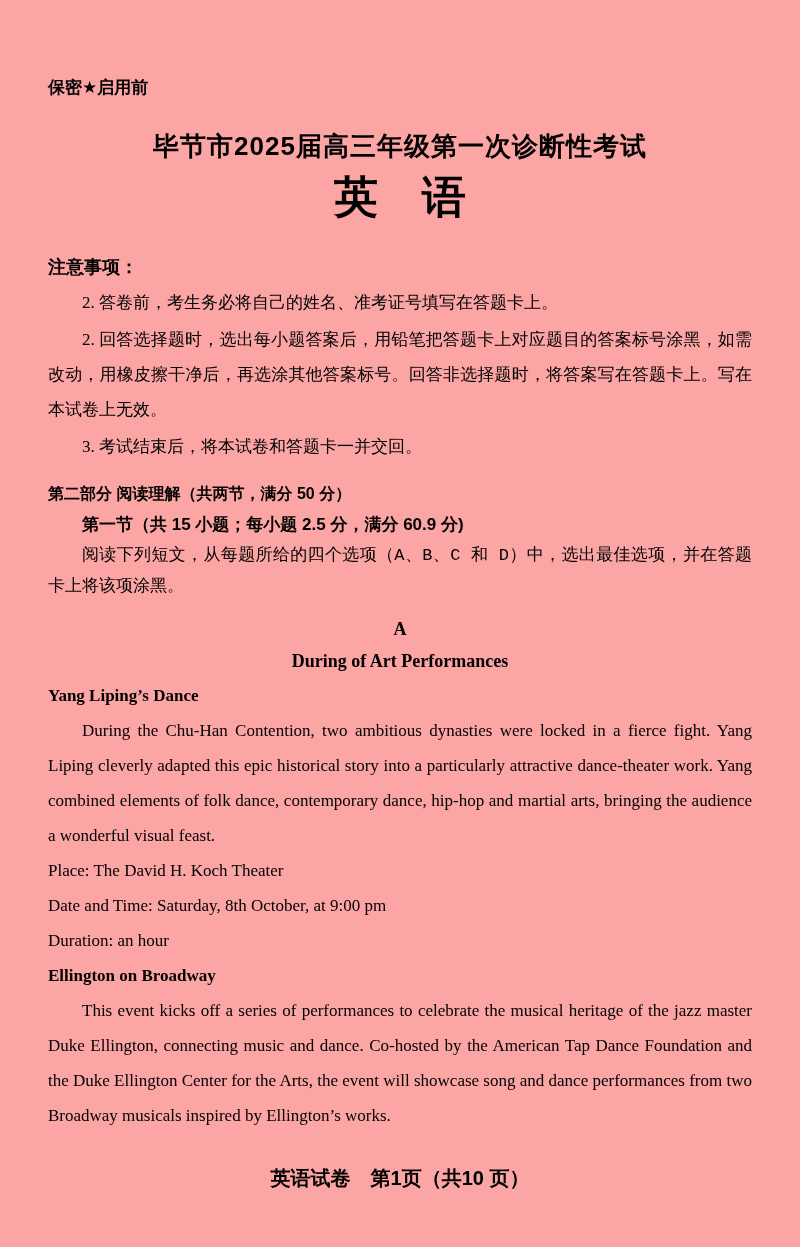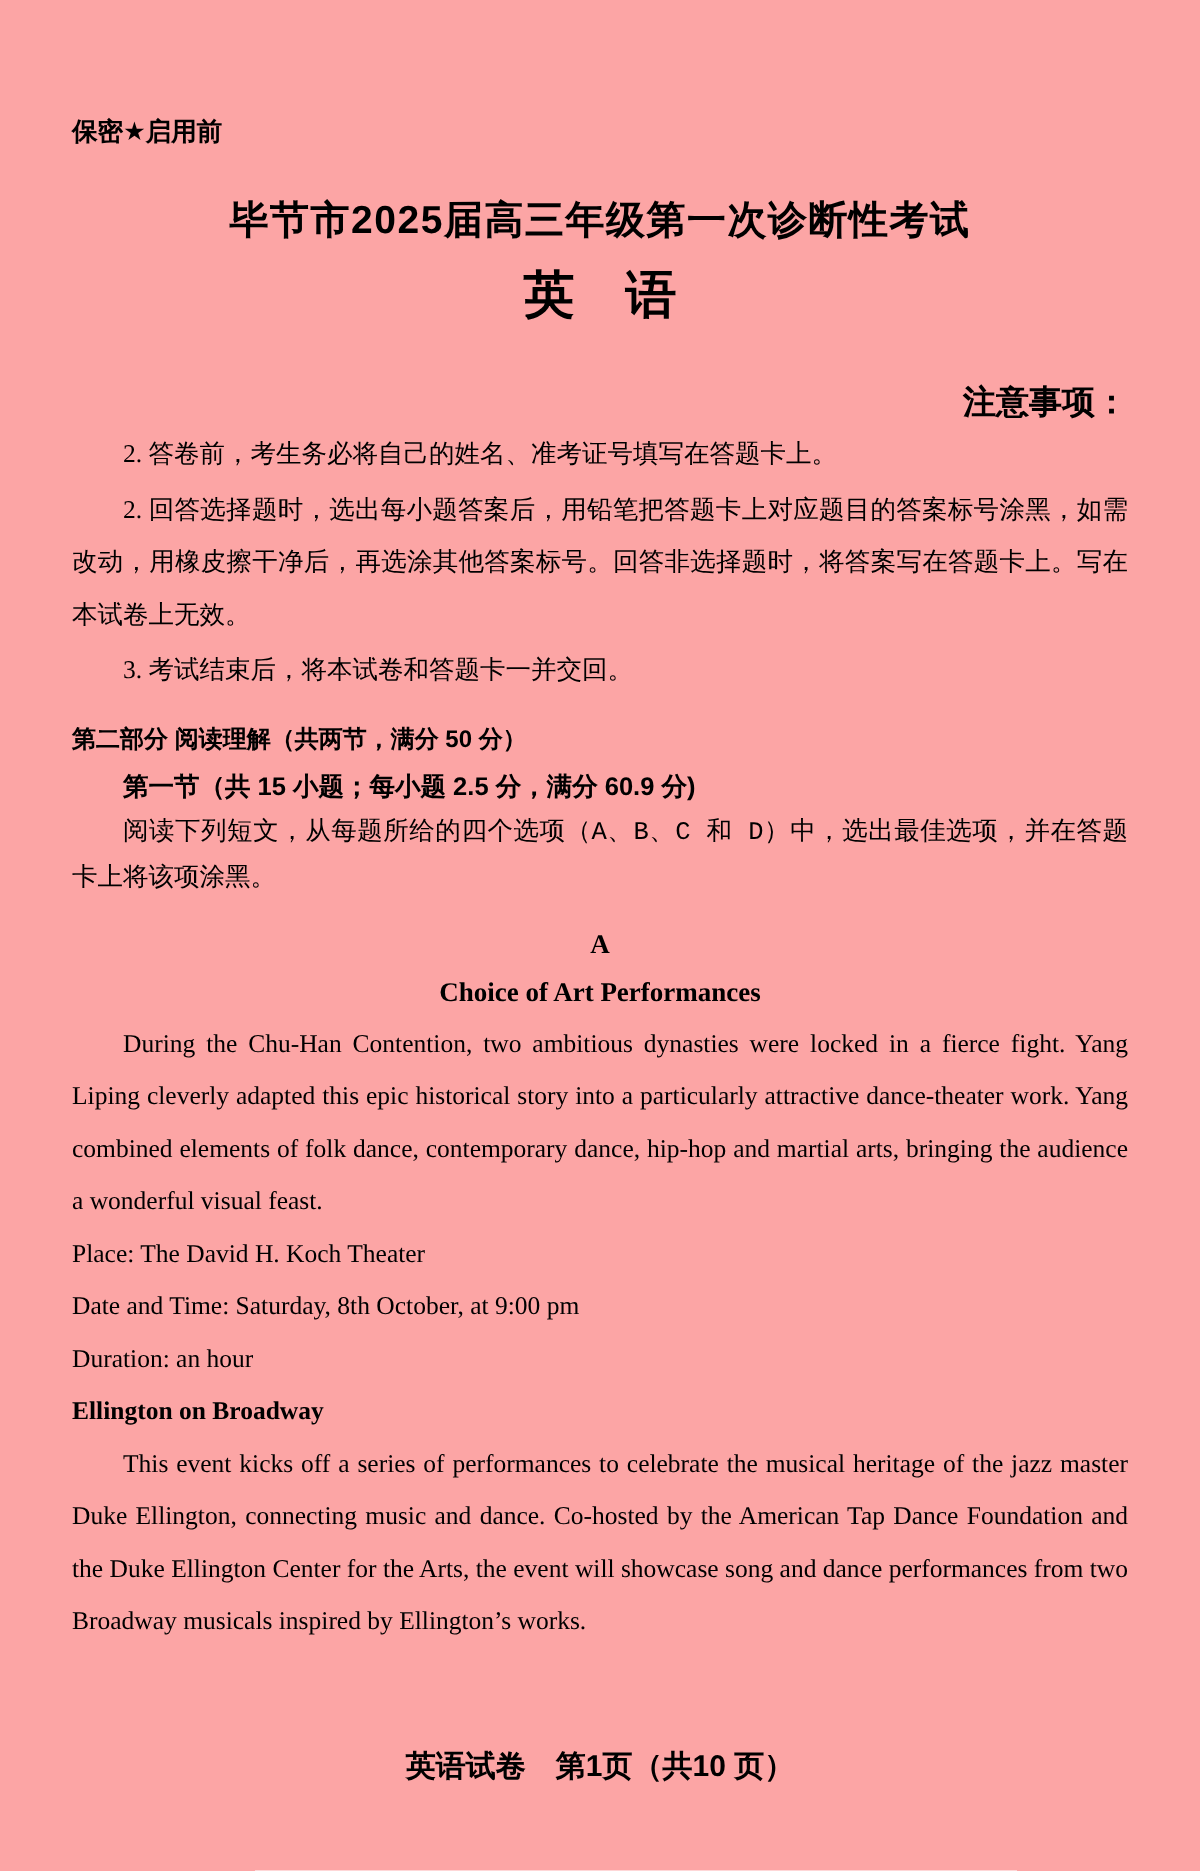--- a/index.html
+++ b/index.html
@@ -24,29 +24,28 @@
   .exam-title {
     margin: 28px 0 0 0;
     text-align: center;
     font-size: 26px;
     line-height: 36px;
     letter-spacing: 1px;
   }
   .subject {
     margin: 10px 0 0 0;
     text-align: center;
-    font-size: 34px;
+    font-size: 44px;
     line-height: 46px;
   }
 
   .notice { margin-top: 30px; }
   .notice-heading {
-    font-size: 22px;
+    font-size: 18px;
     line-height: 35px;
-    text-align: right;
   }
   .notice p {
     margin: 0 0 2px 0;
     font-size: 17px;
     line-height: 35px;
     text-indent: 2em;
     text-align: justify;
   }
 
   .part2 { margin-top: 14px; }
@@ -127,23 +126,24 @@
   </div>
 
   <div class="part2">
     <div class="part-heading cn-bold">第二部分 阅读理解（共两节，满分 50 分）</div>
     <div class="section-heading cn-bold">第一节（共 15 小题；每小题 2.5 分，满分 60.9 分)</div>
     <p class="instructions">阅读下列短文，从每题所给的四个选项（A、B、C 和 D）中，选出最佳选项，并在答题卡上将该项涂黑。</p>
   </div>
 
   <div>
     <div class="passage-label">A</div>
-    <div class="passage-title">Choice of Art Performances</div>
+    <div class="passage-title">During of Art Performances</div>
 
     <div>
+      <div class="event-heading">Yang Liping’s Dance</div>
       <p class="event-desc">During the Chu-Han Contention, two ambitious dynasties were locked in a fierce fight. Yang Liping cleverly adapted this epic historical story into a particularly attractive dance-theater work. Yang combined elements of folk dance, contemporary dance, hip-hop and martial arts, bringing the audience a wonderful visual feast.</p>
       <div class="event-detail">Place: The David H. Koch Theater</div>
       <div class="event-detail">Date and Time: Saturday, 8th October, at 9:00 pm</div>
       <div class="event-detail">Duration: an hour</div>
     </div>
 
     <div>
       <div class="event-heading">Ellington on Broadway</div>
       <p class="event-desc">This event kicks off a series of performances to celebrate the musical heritage of the jazz master Duke Ellington, connecting music and dance. Co-hosted by the American Tap Dance Foundation and the Duke Ellington Center for the Arts, the event will showcase song and dance performances from two Broadway musicals inspired by Ellington’s works.</p>
     </div>

